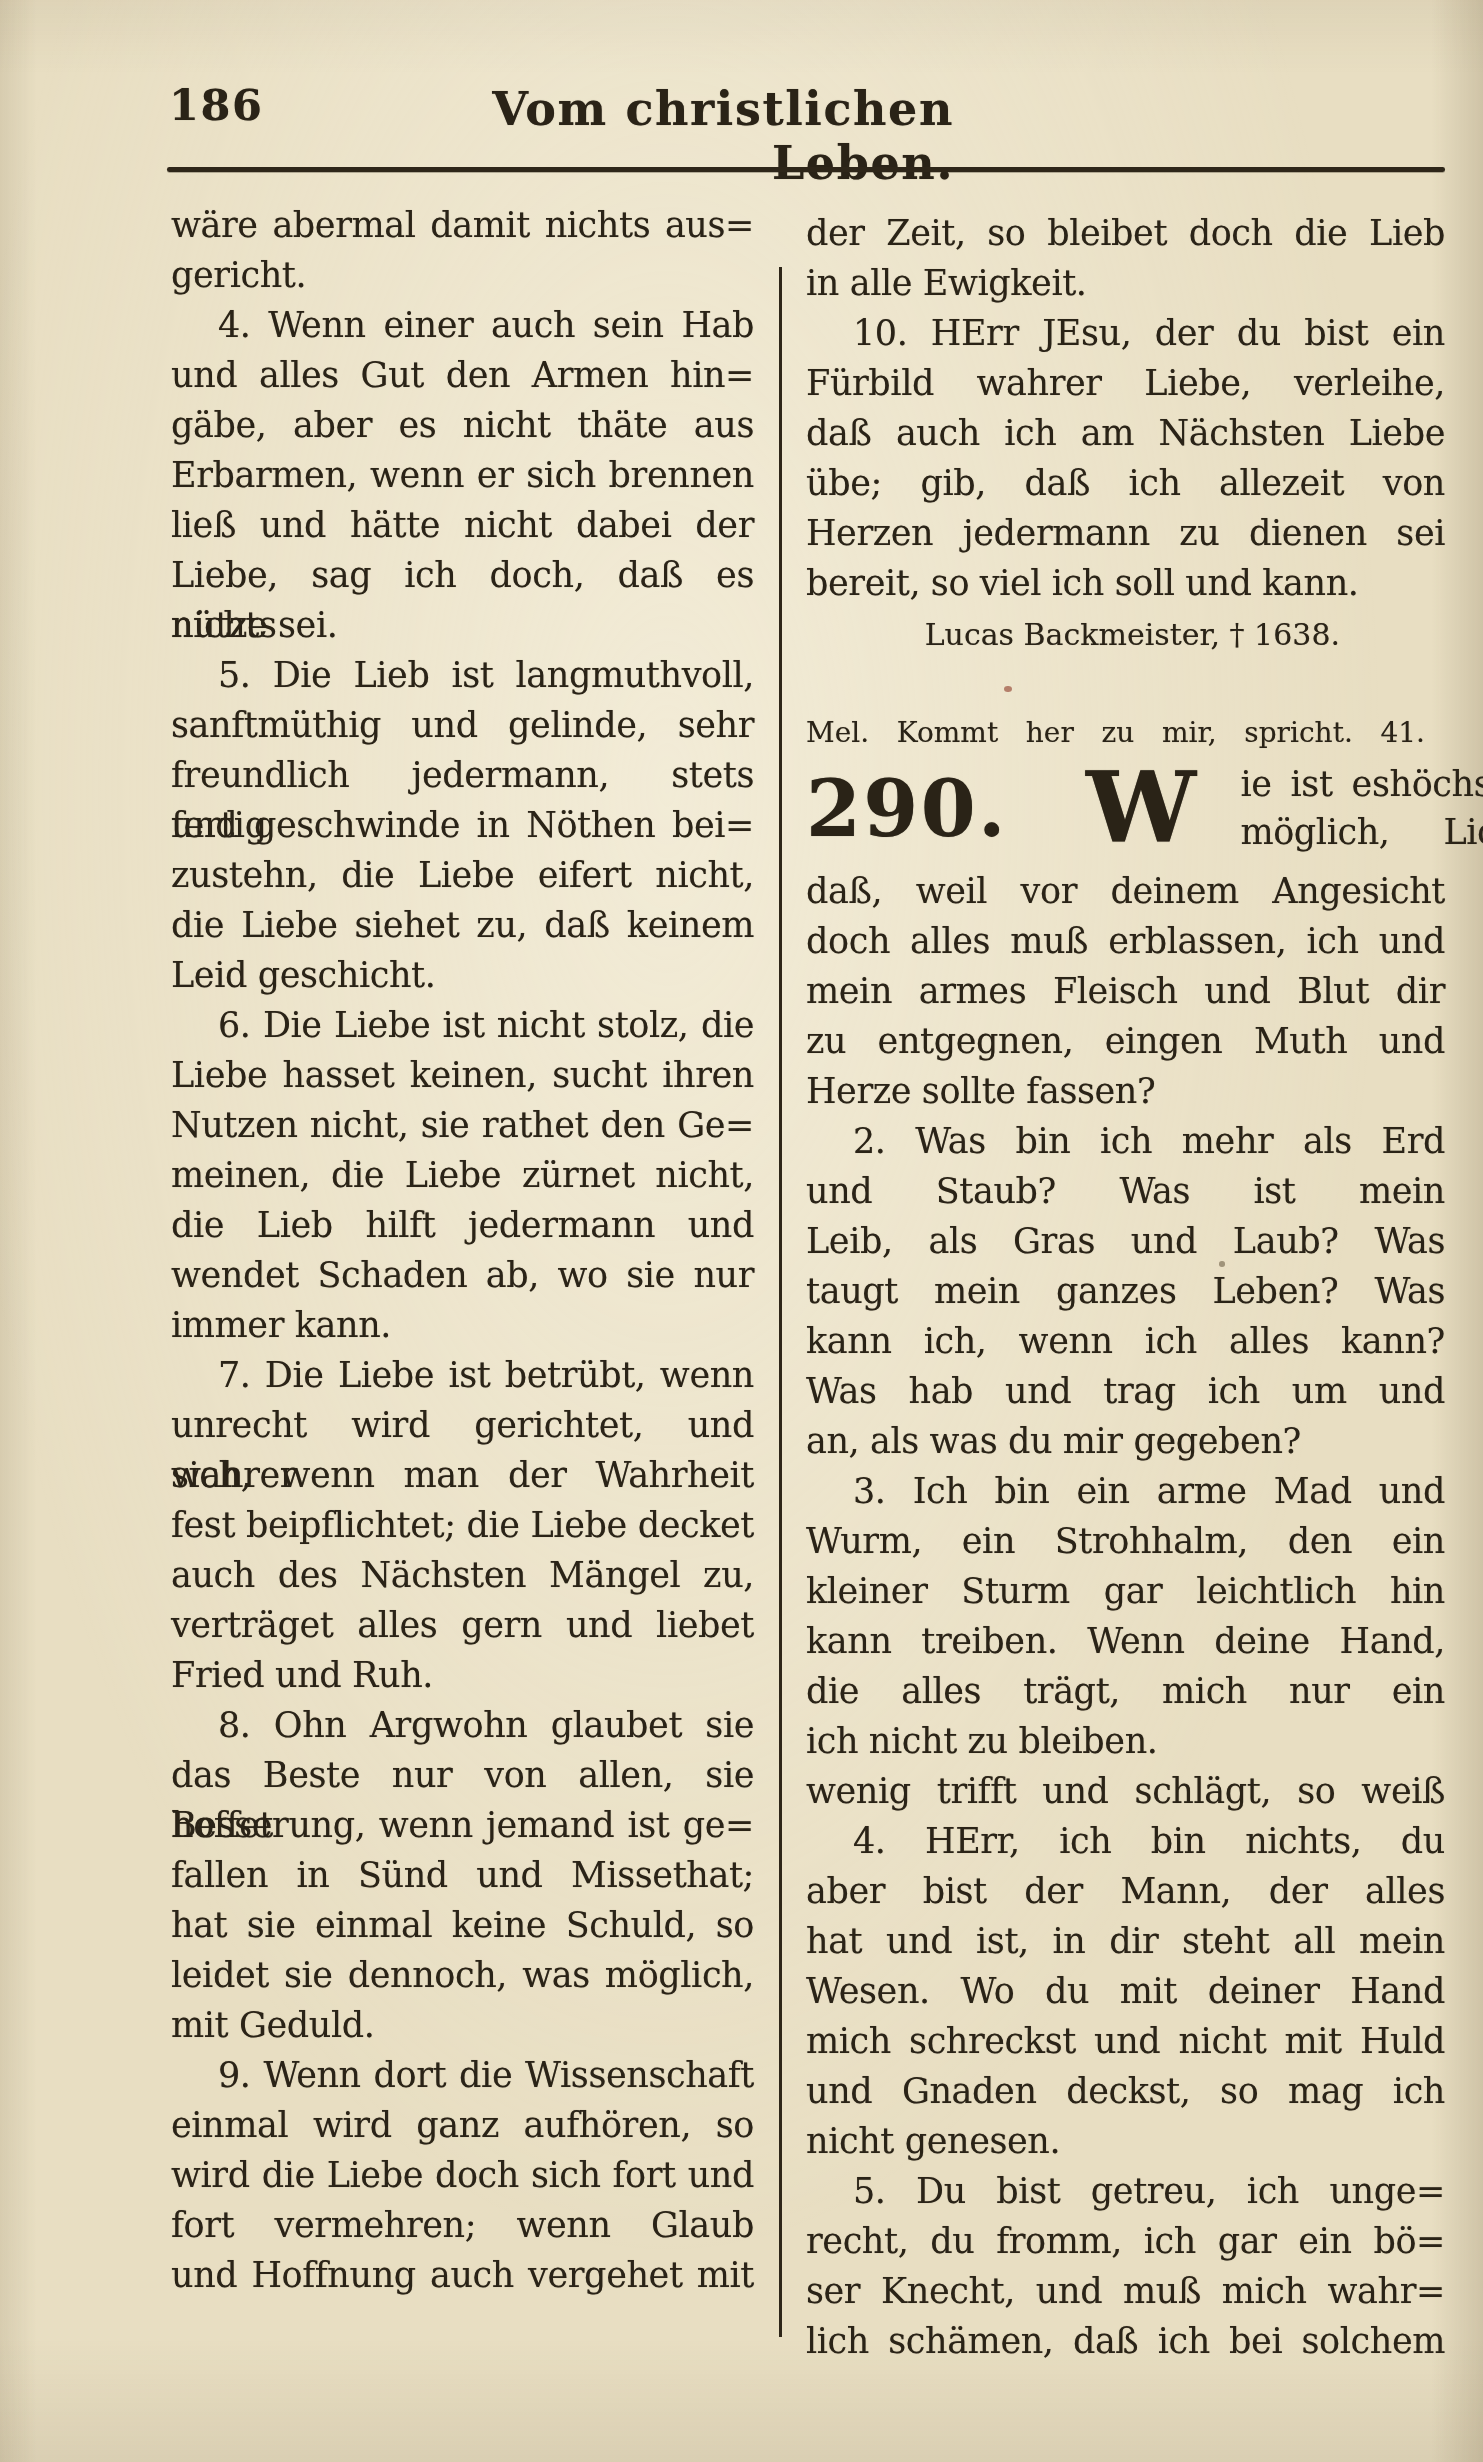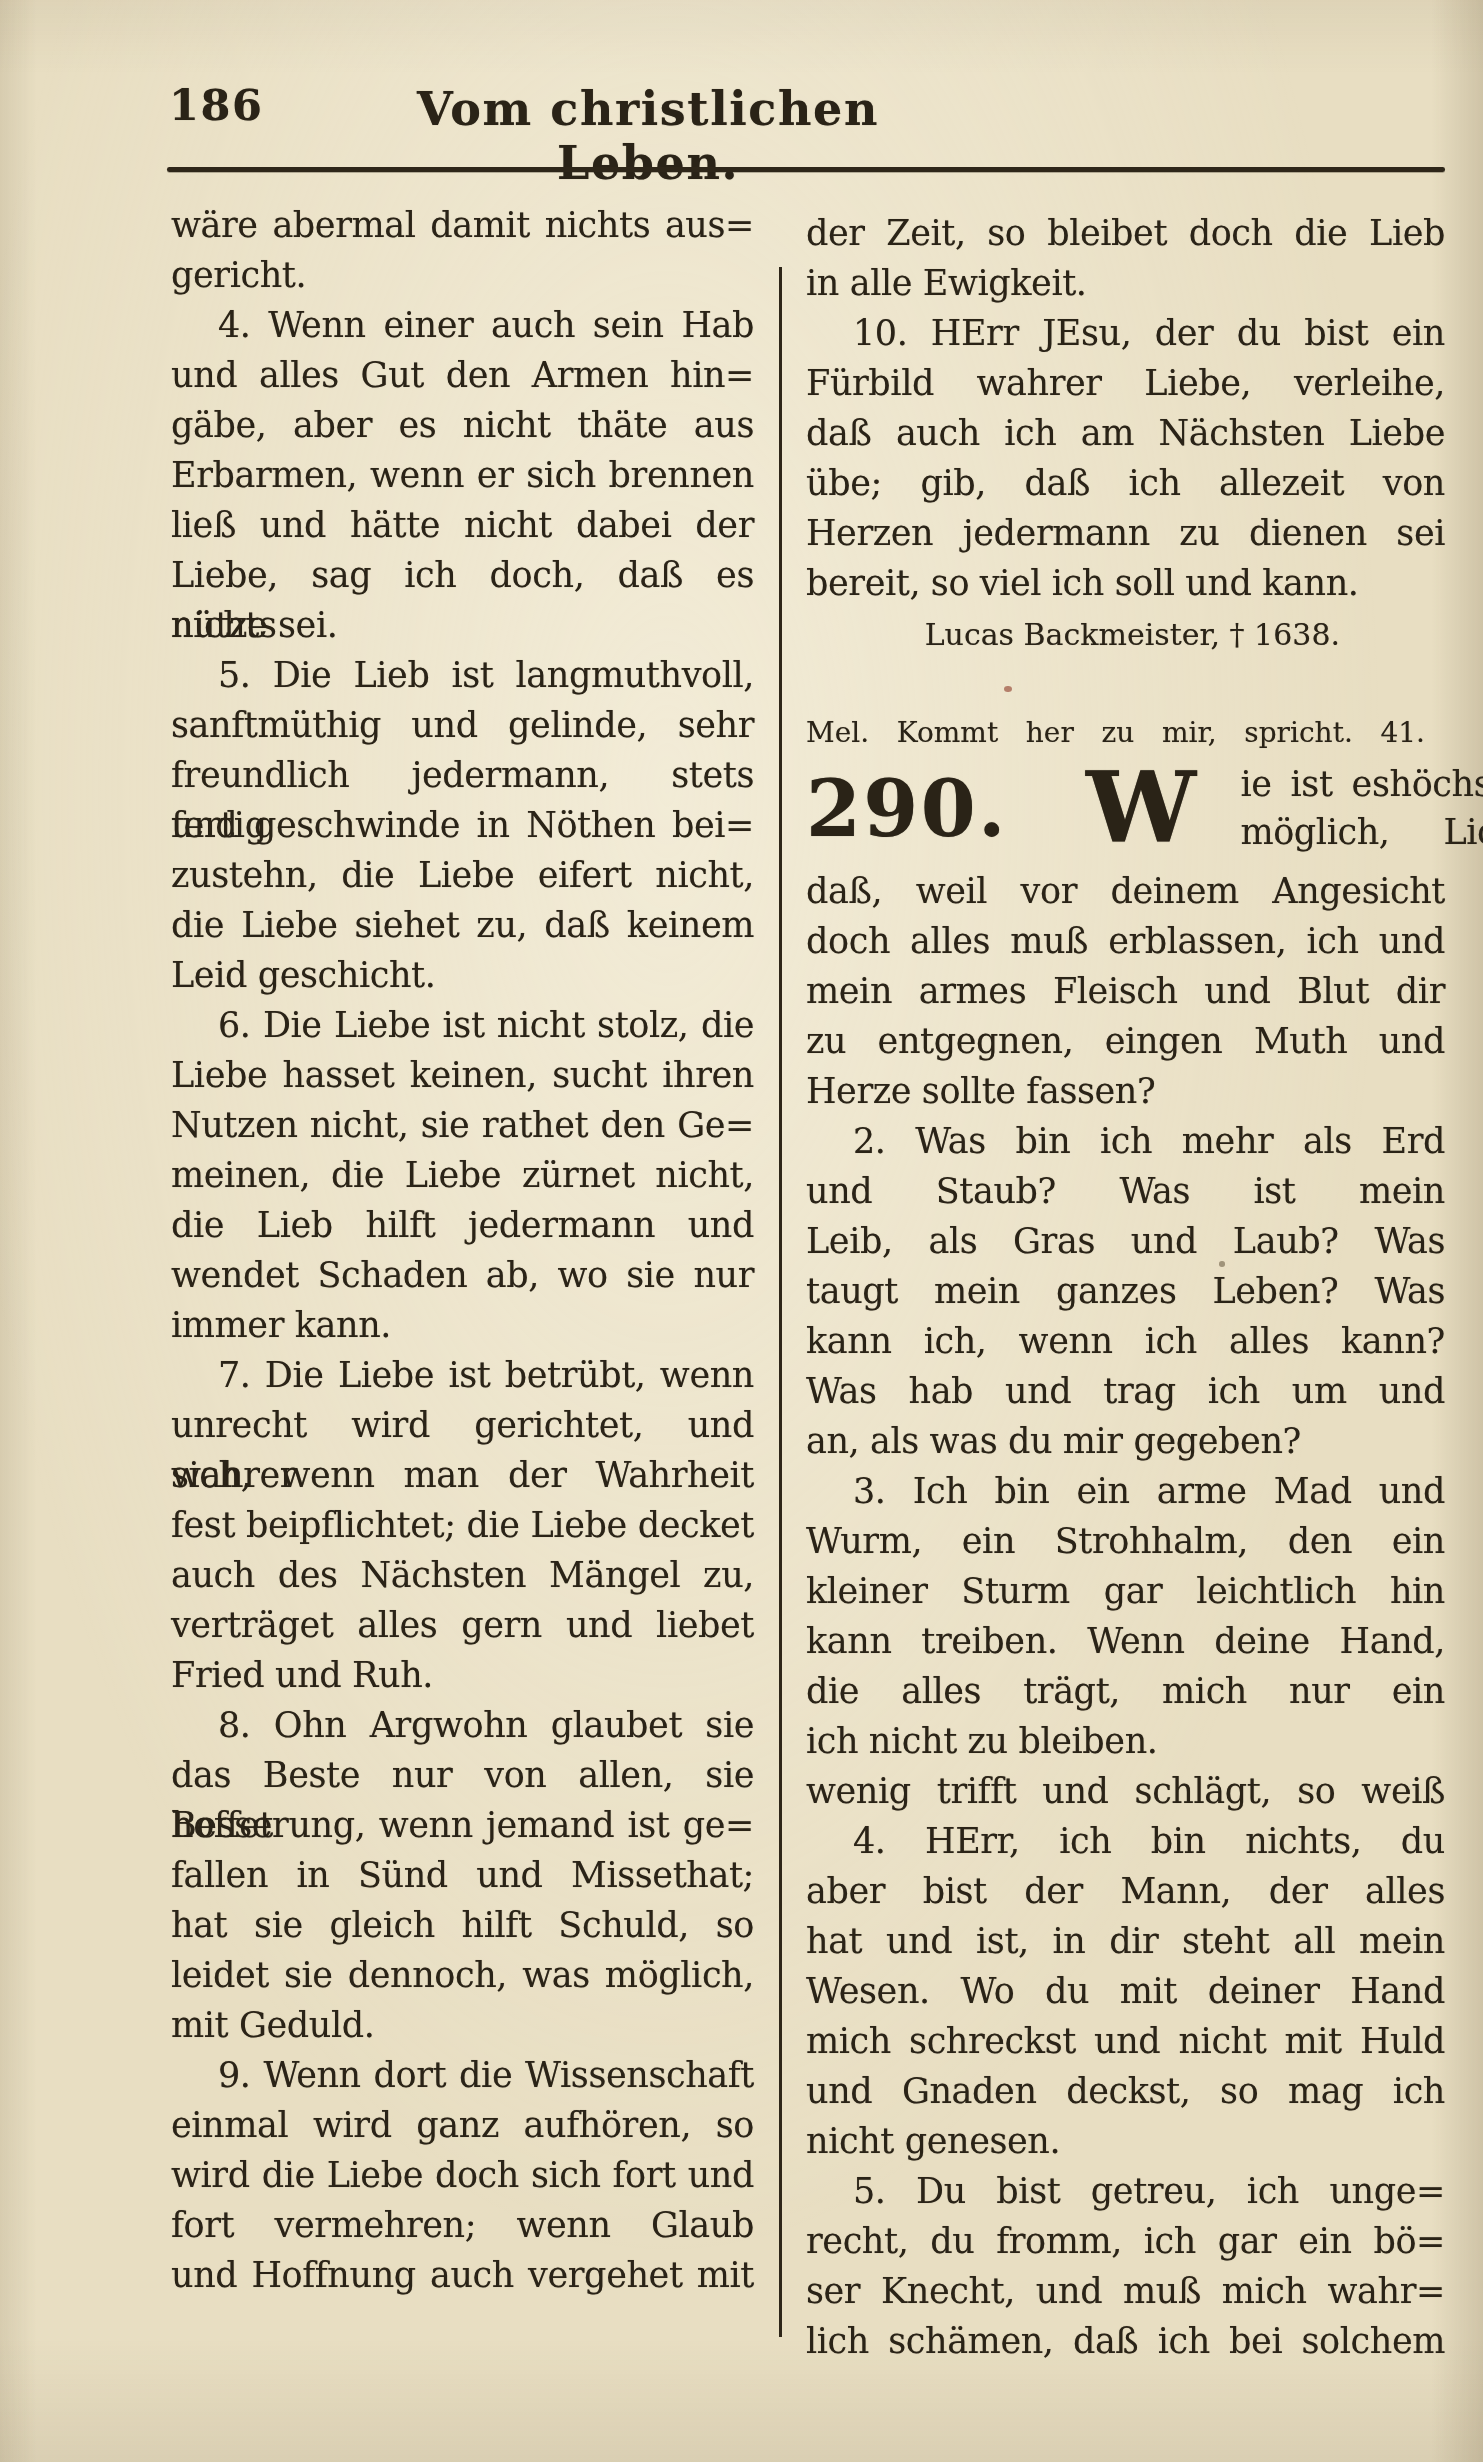--- a/index.html
+++ b/index.html
@@ -14,21 +14,21 @@
     font-family:"DejaVu Serif", serif;
     color:#2a2317;
   }
   .page-number{
     position:absolute;left:169px;top:80px;
     font-size:43px;font-weight:bold;letter-spacing:1.6px;
     text-shadow:0 0 0.8px rgba(42,35,23,0.5);
   }
   .running-title{
     position:absolute;left:342px;top:82px;width:612px;
-    font-size:46px;font-weight:bold;letter-spacing:1.6px;text-align:center;
+    font-size:46px;font-weight:bold;letter-spacing:1.6px;text-align:right;
     text-shadow:0 0 0.8px rgba(42,35,23,0.5);
   }
   .header-rule{
     position:absolute;left:167px;top:167px;width:1278px;height:4.8px;
     background:#2e2619;border-radius:2.4px;
     box-shadow:0 0.8px 0 rgba(46,38,25,0.4);
   }
   .col-divider{
     position:absolute;left:779px;top:267px;width:3.2px;height:2070px;
     background:#2e2619;
@@ -116,21 +116,21 @@
     <div class="line line--normal">unrecht wird gerichtet, und wahrer</div>
     <div class="line line--normal">sich, wenn man der Wahrheit</div>
     <div class="line line--normal">fest beipflichtet; die Liebe decket</div>
     <div class="line line--normal">auch des Nächsten Mängel zu,</div>
     <div class="line line--normal">verträget alles gern und liebet</div>
     <div class="line line--last">Fried und Ruh.</div>
     <div class="line line--indent">8. Ohn Argwohn glaubet sie</div>
     <div class="line line--normal">das Beste nur von allen, sie hoffet</div>
     <div class="line line--normal">Besserung, wenn jemand ist ge=</div>
     <div class="line line--normal">fallen in Sünd und Missethat;</div>
-    <div class="line line--normal">hat sie gleich hilft Schuld, so</div>
+    <div class="line line--normal">hat sie einmal keine Schuld, so</div>
     <div class="line line--normal">leidet sie dennoch, was möglich,</div>
     <div class="line line--last">mit Geduld.</div>
     <div class="line line--indent">9. Wenn dort die Wissenschaft</div>
     <div class="line line--normal">einmal wird ganz aufhören, so</div>
     <div class="line line--normal">wird die Liebe doch sich fort und</div>
     <div class="line line--normal">fort vermehren; wenn Glaub</div>
     <div class="line line--normal">und Hoffnung auch vergehet mit</div>
   </div>
 
 <div class="column right">

